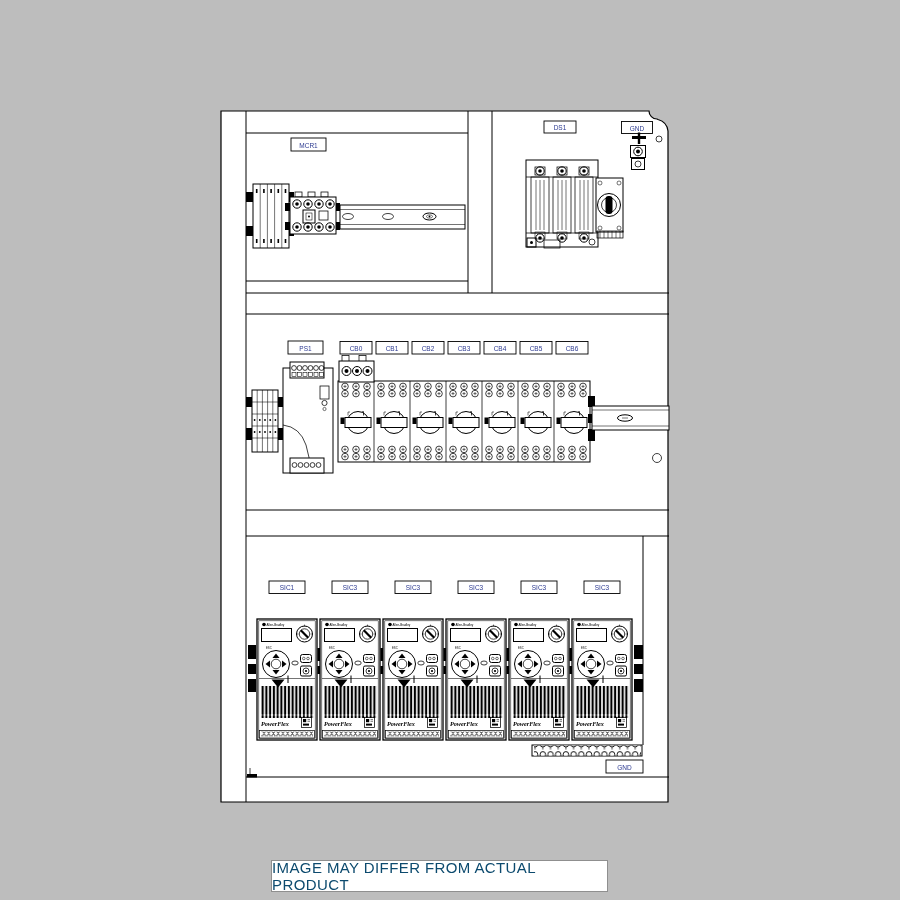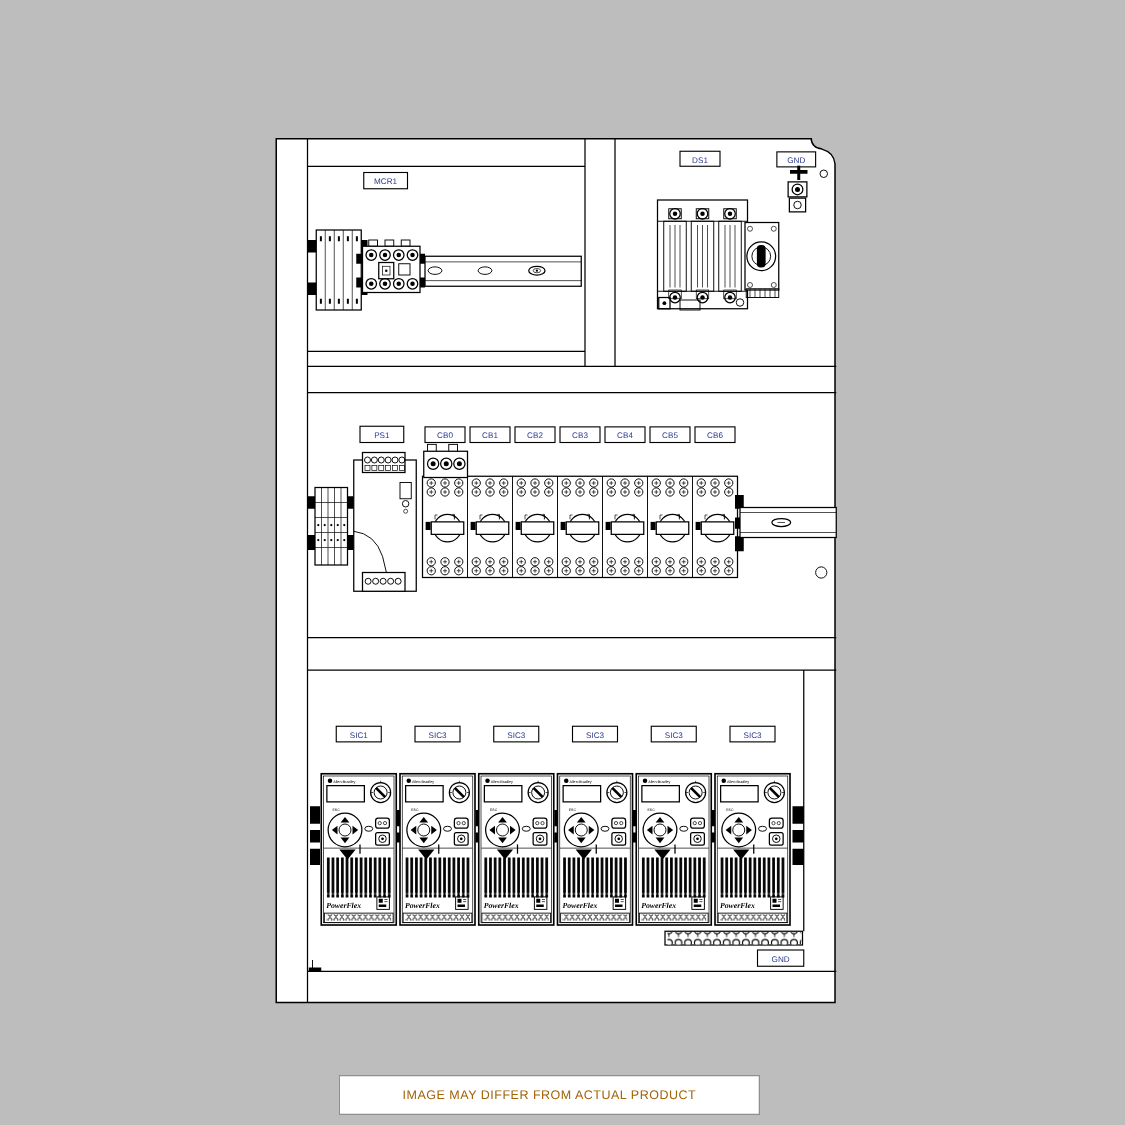--- a/index.html
+++ b/index.html
@@ -15,21 +15,21 @@
   .w7{fill:#fff;stroke:#000;stroke-width:.7;}
   .fl{fill:#000;stroke:none;}
   .tag{fill:#fff;stroke:#000;stroke-width:.9;}
   .tagtxt{font:6.5px "Liberation Sans",sans-serif;fill:#2b3990;text-anchor:middle;}
   .micro{font-family:"Liberation Sans",sans-serif;fill:#000;}
   .pfx{font:italic 700 6.2px "Liberation Serif",serif;fill:#000;}
 
   .caption-box{position:absolute;left:271px;top:860px;width:337px;height:32px;
       background:#ffffff;border:1px solid #8f8f8f;display:flex;align-items:center;
       justify-content:center;box-sizing:border-box;}
-  .caption-box span{font-size:10px;letter-spacing:.4px;color:#a16207;}
+  .caption-box span{font-size:15px;letter-spacing:.4px;color:#0c4a6e;}
 </style>
 </head>
 <body>
 
 <div class="stage">
 <svg width="900" height="900" viewBox="0 0 900 900">
   <defs>
 
     <g id="t8">
       <circle cx="0" cy="-3.6" r="3.3" class="l7"></circle>

